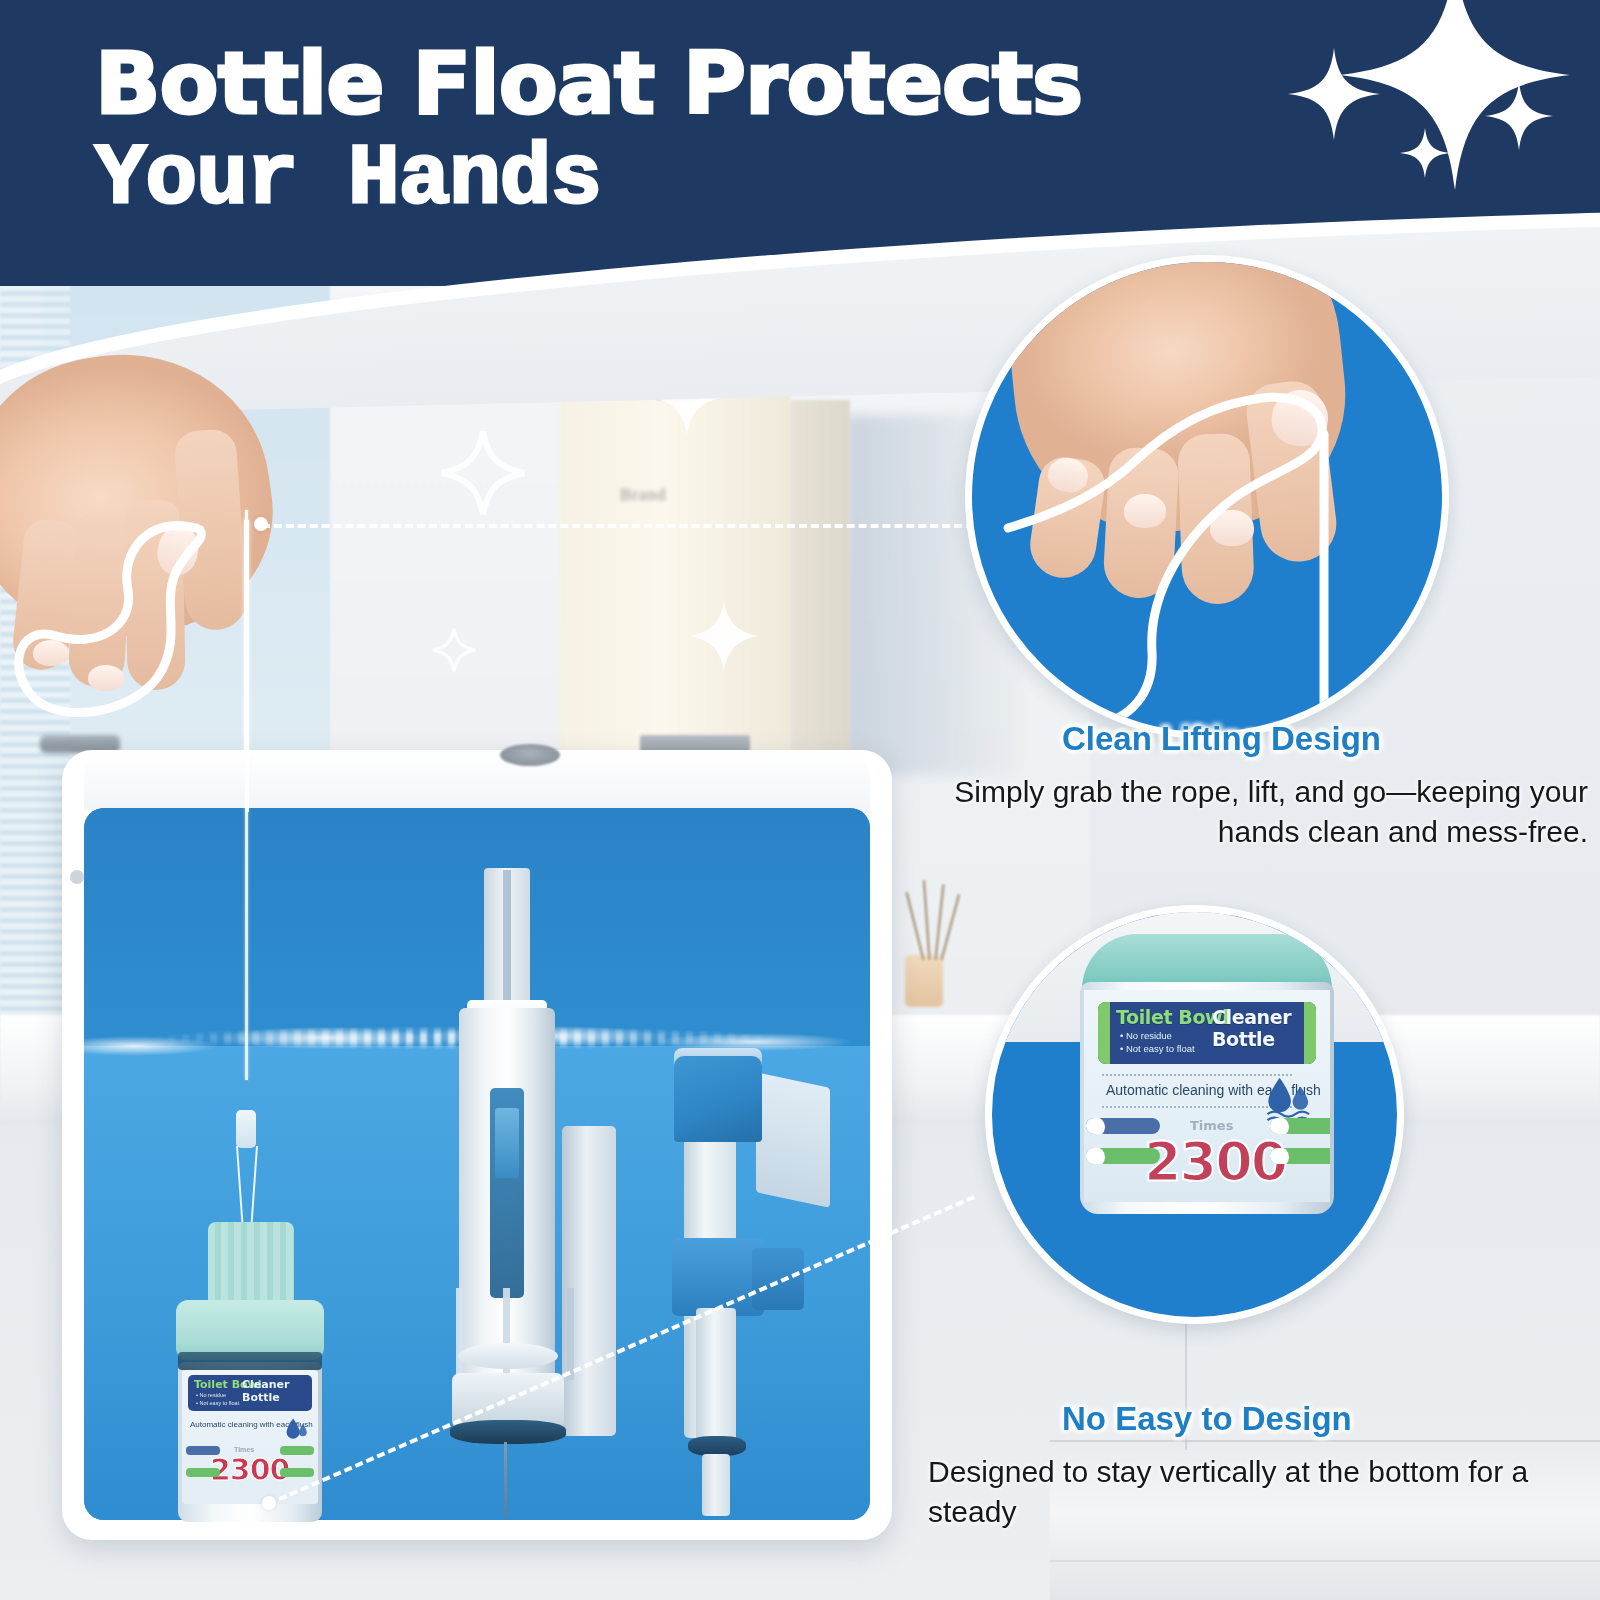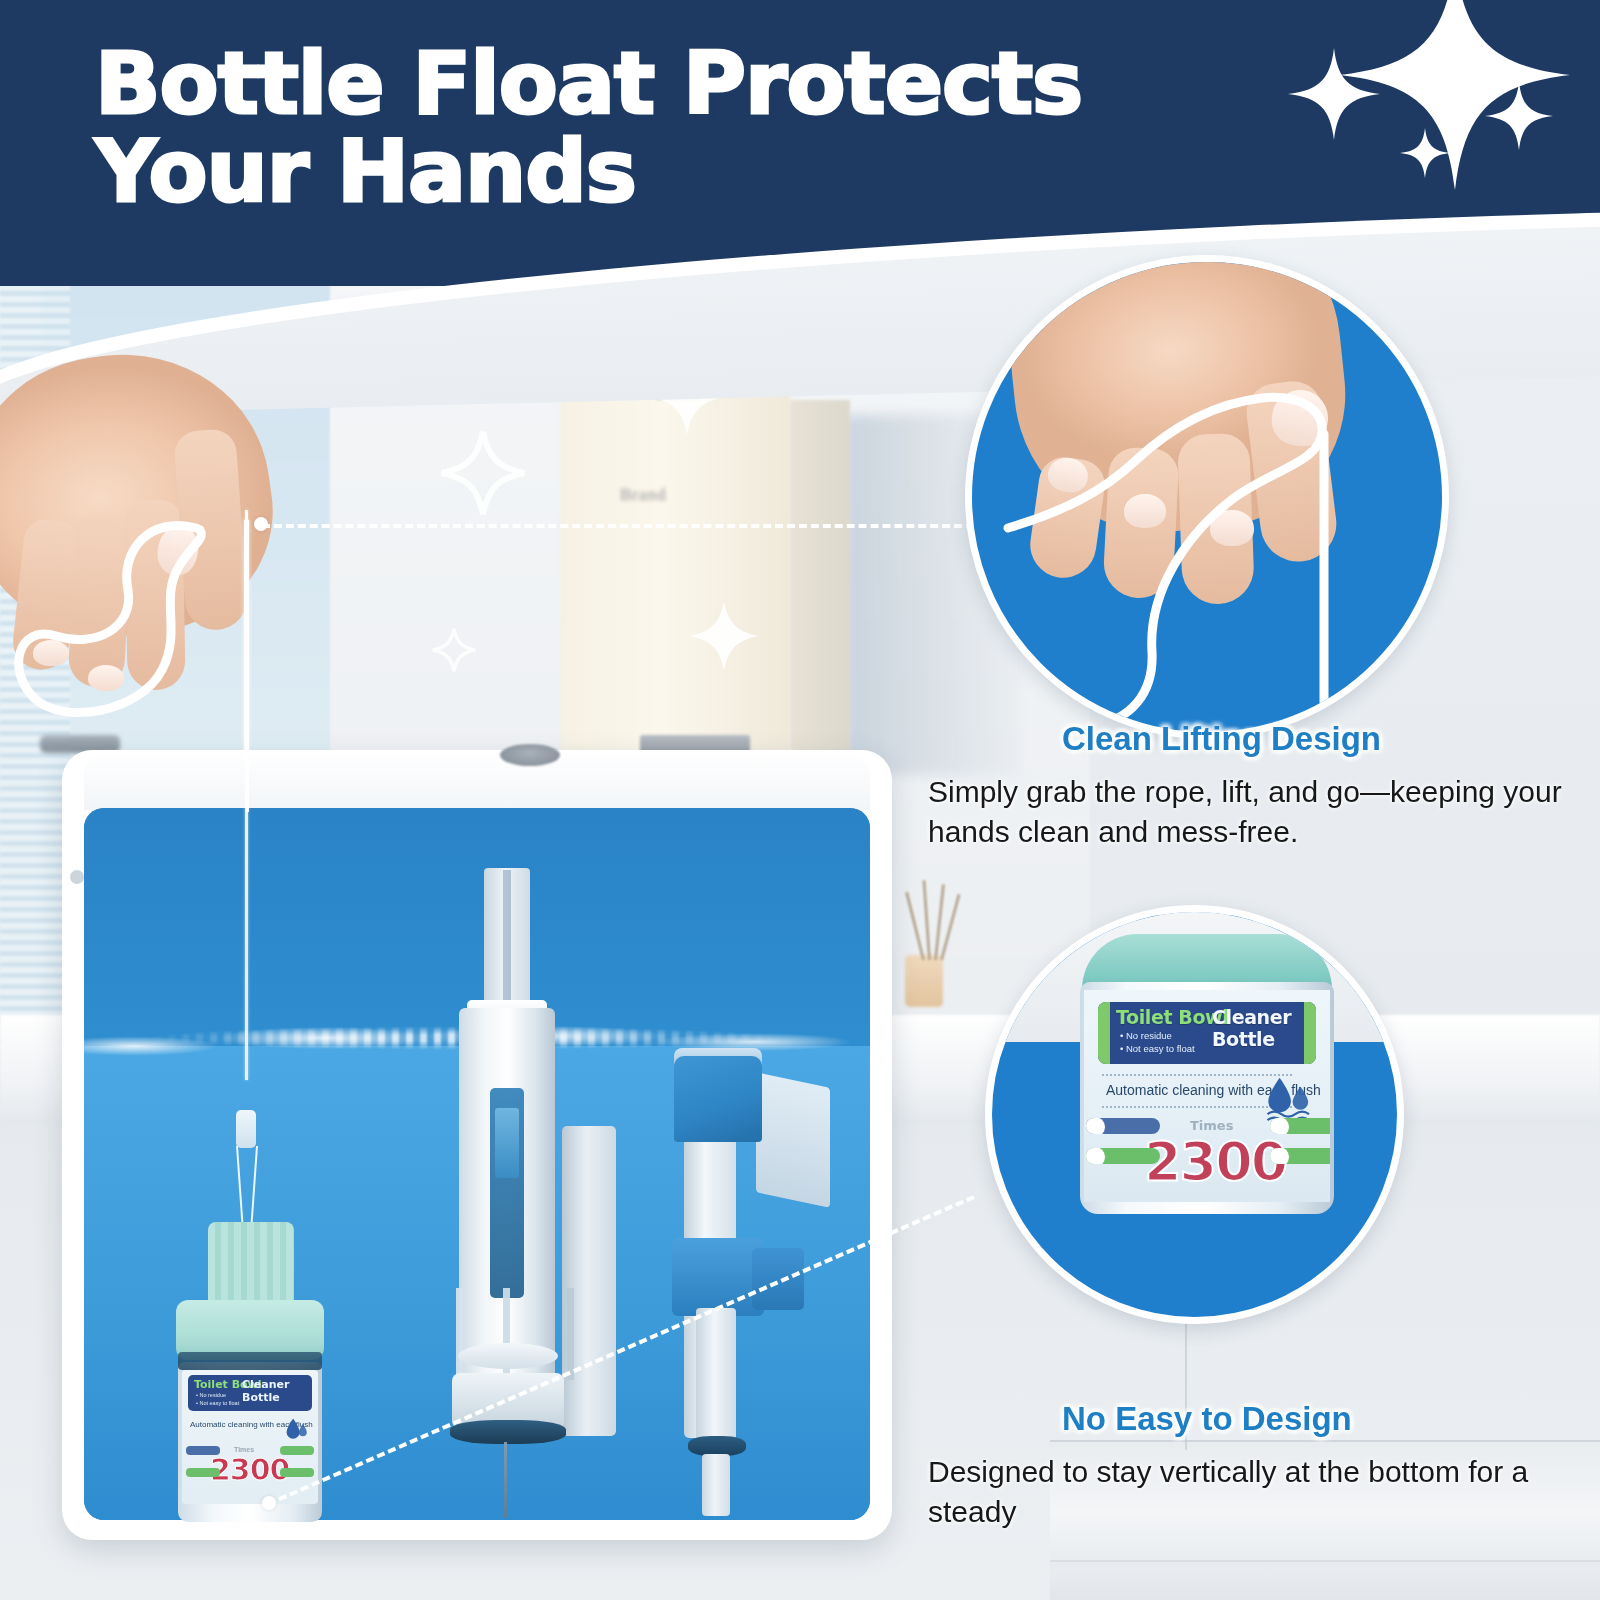--- a/index.html
+++ b/index.html
@@ -105,21 +105,21 @@
     font-weight:bold;
     font-size:86px;line-height:1.02;
     letter-spacing:-1px;
     color:#ffffff;
     -webkit-text-stroke:3px #ffffff;
     text-shadow:
       5px 5px 0 rgba(30,58,99,.95),
       7px 7px 0 rgba(30,58,99,.5);
     font-family:"DejaVu Sans","Liberation Sans",sans-serif;
   }
-  .headline .l2{display:block;margin-top:0;}
+  .headline .l2{display:block;margin-top:8px;font-family:Liberation Mono, monospace;}
 
   .sparkle{position:absolute;pointer-events:none;}
 
   
   .tank{
     position:absolute;left:62px;top:750px;width:830px;height:790px;
     background:#ffffff;border-radius:30px;
     box-shadow:0 10px 28px rgba(80,100,120,.22);
   }
   .tank-inner{
@@ -429,21 +429,21 @@
     text-shadow:
       0 0 6px #fff,0 0 6px #fff,2px 2px 5px #fff,-2px -2px 5px #fff,
       2px -2px 5px #fff,-2px 2px 5px #fff;
   }
   .sec-body{
     position:absolute;font-size:30px;line-height:1.32;color:#17181a;
     font-family:"Liberation Sans",sans-serif;
     text-shadow:0 0 5px #fff,0 0 5px #fff;
   }
   #t1-title{left:1062px;top:720px;}
-  #t1-body{left:928px;top:772px;width:660px;}
+  #t1-body{left:928px;top:772px;width:660px;text-align:right;}
   #t2-title{left:1062px;top:1400px;}
   #t2-body{left:928px;top:1452px;width:660px;}
 </style>
 </head>
 <body>
 
 <div id="stage">
 
   <div class="photo-bg">
     <div class="wall-blue-panel"></div>

